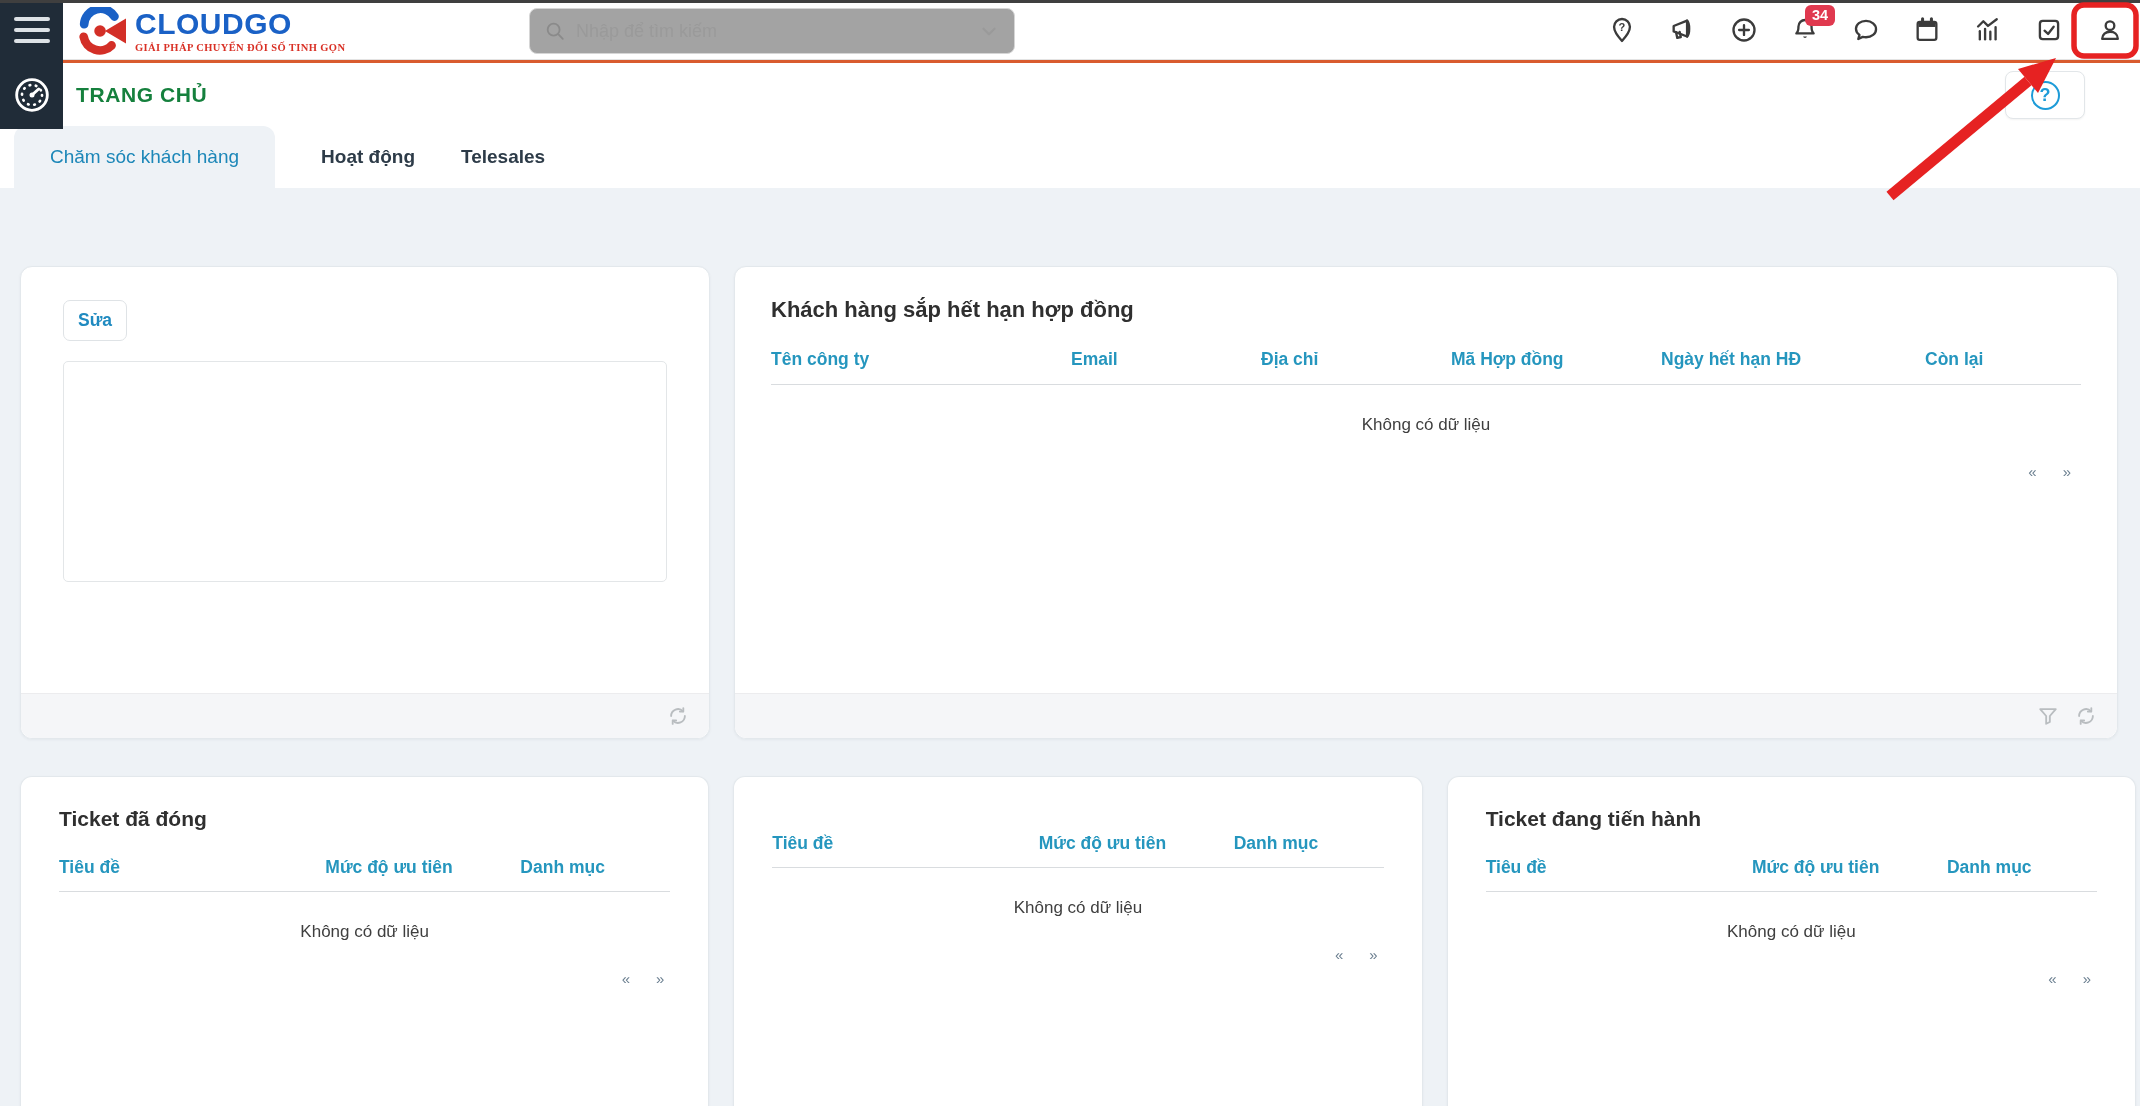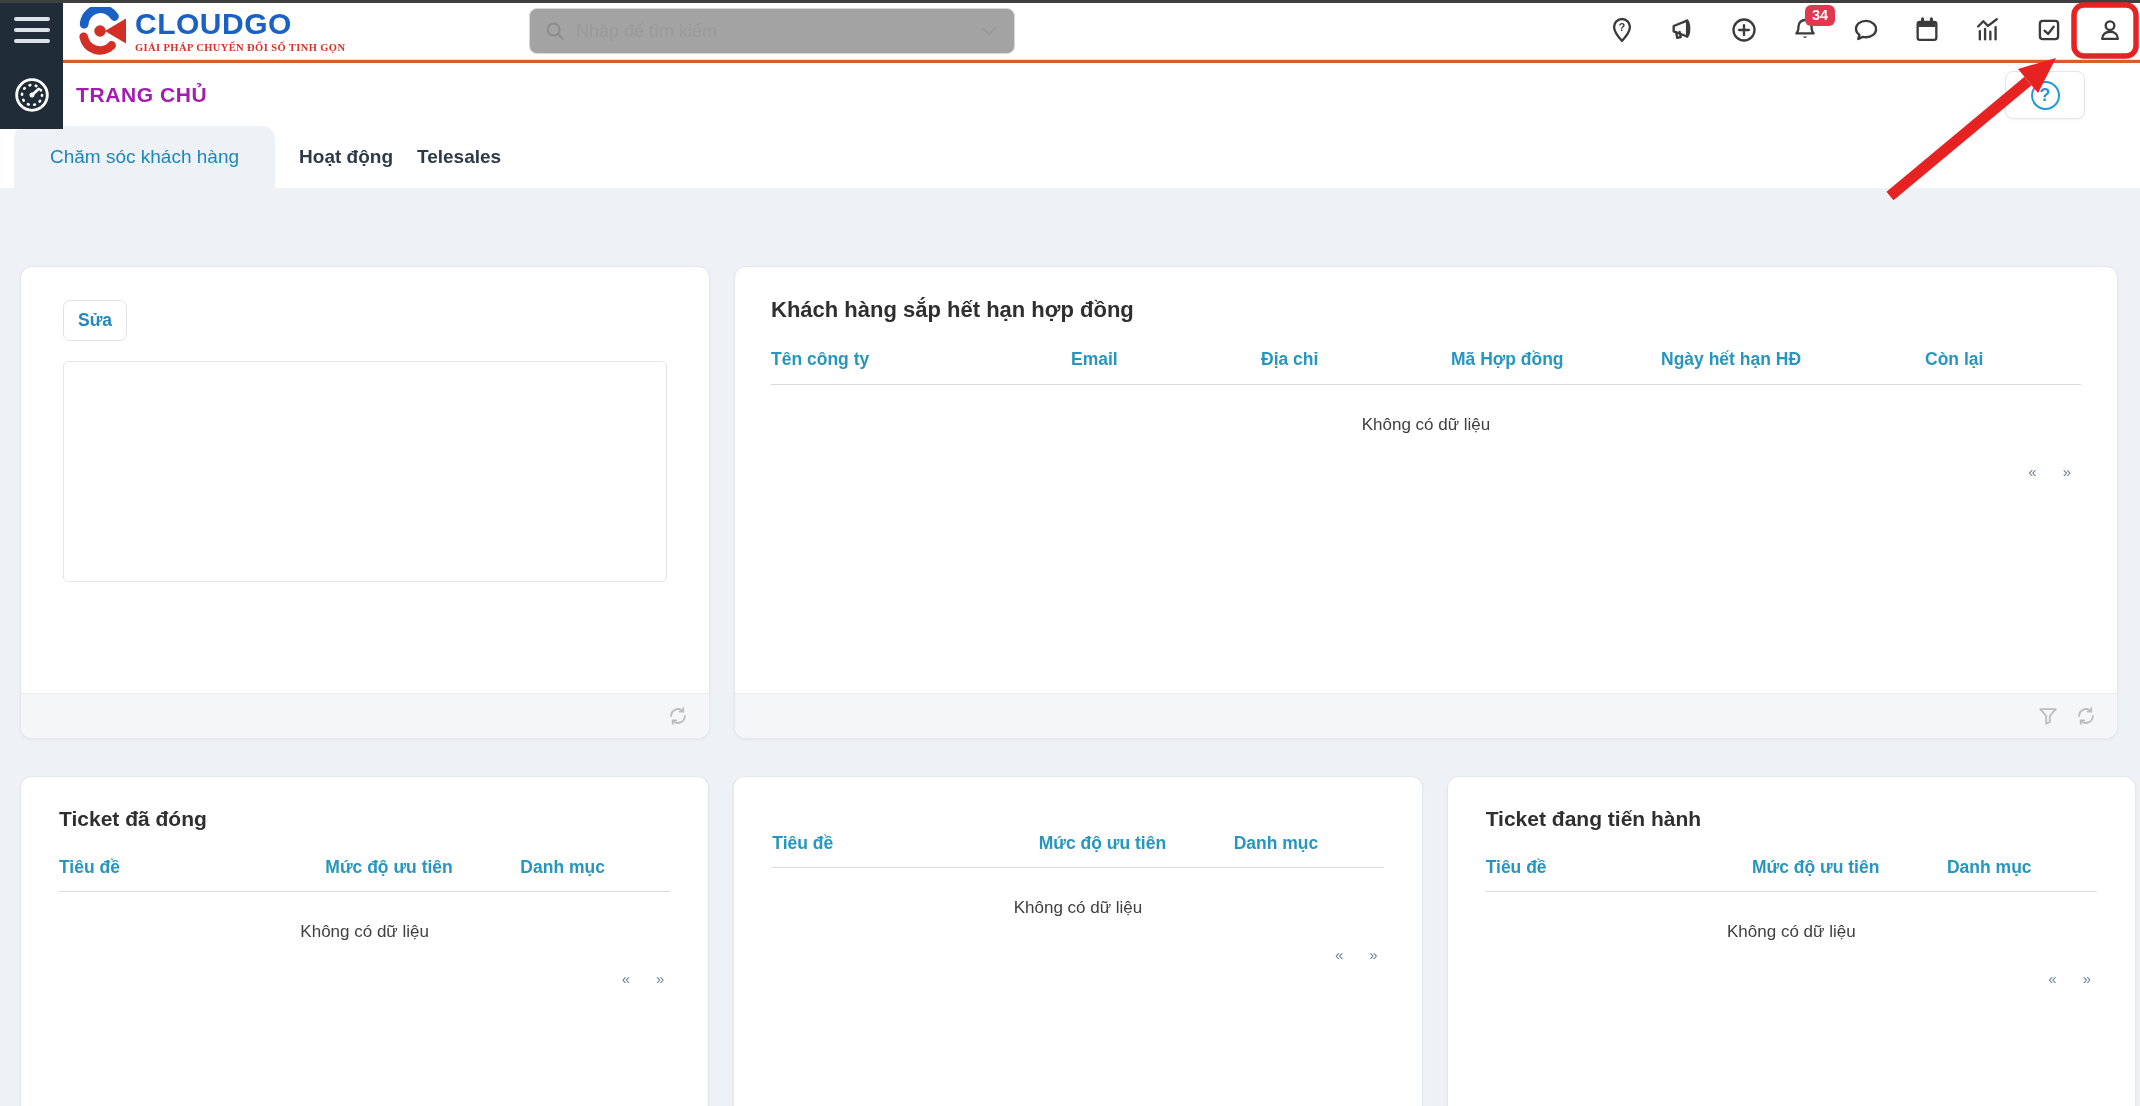--- a/index.html
+++ b/index.html
@@ -23,29 +23,29 @@
   .searchbox input::placeholder { color:#9a9a9a; }
 
   .top-icons { position:absolute; right:16px; top:0; height:60px; display:flex; align-items:center; gap:33px; }
   .tico { position:relative; width:28px; height:28px; display:flex; align-items:center; justify-content:center; cursor:pointer; }
   .tico svg { width:28px; height:28px; }
   .badge { position:absolute; top:-11px; left:14px; background:#e0394f; color:#fff; font-size:14.5px; font-weight:bold; padding:2px 7px; border-radius:6px; line-height:1.15; }
 
   
   .pageheader { position:relative; height:66px; background:#fff; border-top:3px solid #d95b2e; z-index:4; }
   .sidebar-ext { position:absolute; left:0; top:-3px; width:63px; height:69px; background:#202c38; display:flex; align-items:center; justify-content:center; }
-  .page-title { position:absolute; left:76px; top:0; height:100%; display:flex; align-items:center; font-size:21px; font-weight:600; color:#a21caf; letter-spacing:0.6px; }
+  .page-title { position:absolute; left:76px; top:0; height:100%; display:flex; align-items:center; font-size:21px; font-weight:600; color:#15803d; letter-spacing:0.6px; }
   .help-btn { position:absolute; right:55px; top:8px; width:80px; height:48px; background:#fff; border:1px solid #e2e6e9; border-radius:8px; box-shadow:0 1px 2px rgba(0,0,0,0.05); display:flex; align-items:center; justify-content:center; cursor:pointer; }
   .help-circle { width:29px; height:29px; border:2.5px solid #1d9bd8; border-radius:50%; color:#1d9bd8; font-weight:bold; font-size:18px; display:flex; align-items:center; justify-content:center; }
 
   
   .tabs { position:relative; height:62px; background:#fff; display:flex; align-items:stretch; padding-left:14px; z-index:3; }
   .tab { display:flex; align-items:center; font-size:19px; cursor:pointer; }
   .tab.active { background:#eef2f6; border-radius:12px 12px 0 0; padding:0 36px; color:#1c87b8; font-weight:400; }
-  .tab.plain { margin-left:24px; color:#2d3b48; font-weight:600; }
+  .tab.plain { margin-left:46px; color:#2d3b48; font-weight:600; }
 
   
   .content { position:relative; background:#eef2f6; }
   .row1 { display:flex; gap:24px; margin:78px 22px 0 20px; }
   .row2 { display:grid; grid-template-columns:repeat(3, 1fr); gap:24px; margin:37px 4px 0 20px; height:430px; }
 
   .card { position:relative; background:#fff; border:1px solid #e3e8ec; border-radius:12px; box-shadow:0 1px 3px rgba(20,40,60,0.05); }
   .card-footer { position:absolute; left:0; right:0; bottom:0; height:45px; background:#f5f6f8; border-top:1px solid #ececee; border-radius:0 0 12px 12px; display:flex; align-items:center; justify-content:flex-end; gap:16px; padding-right:20px; }
   .foot-ico { width:22px; height:22px; cursor:pointer; display:flex; }
   .foot-ico svg { width:22px; height:22px; }

